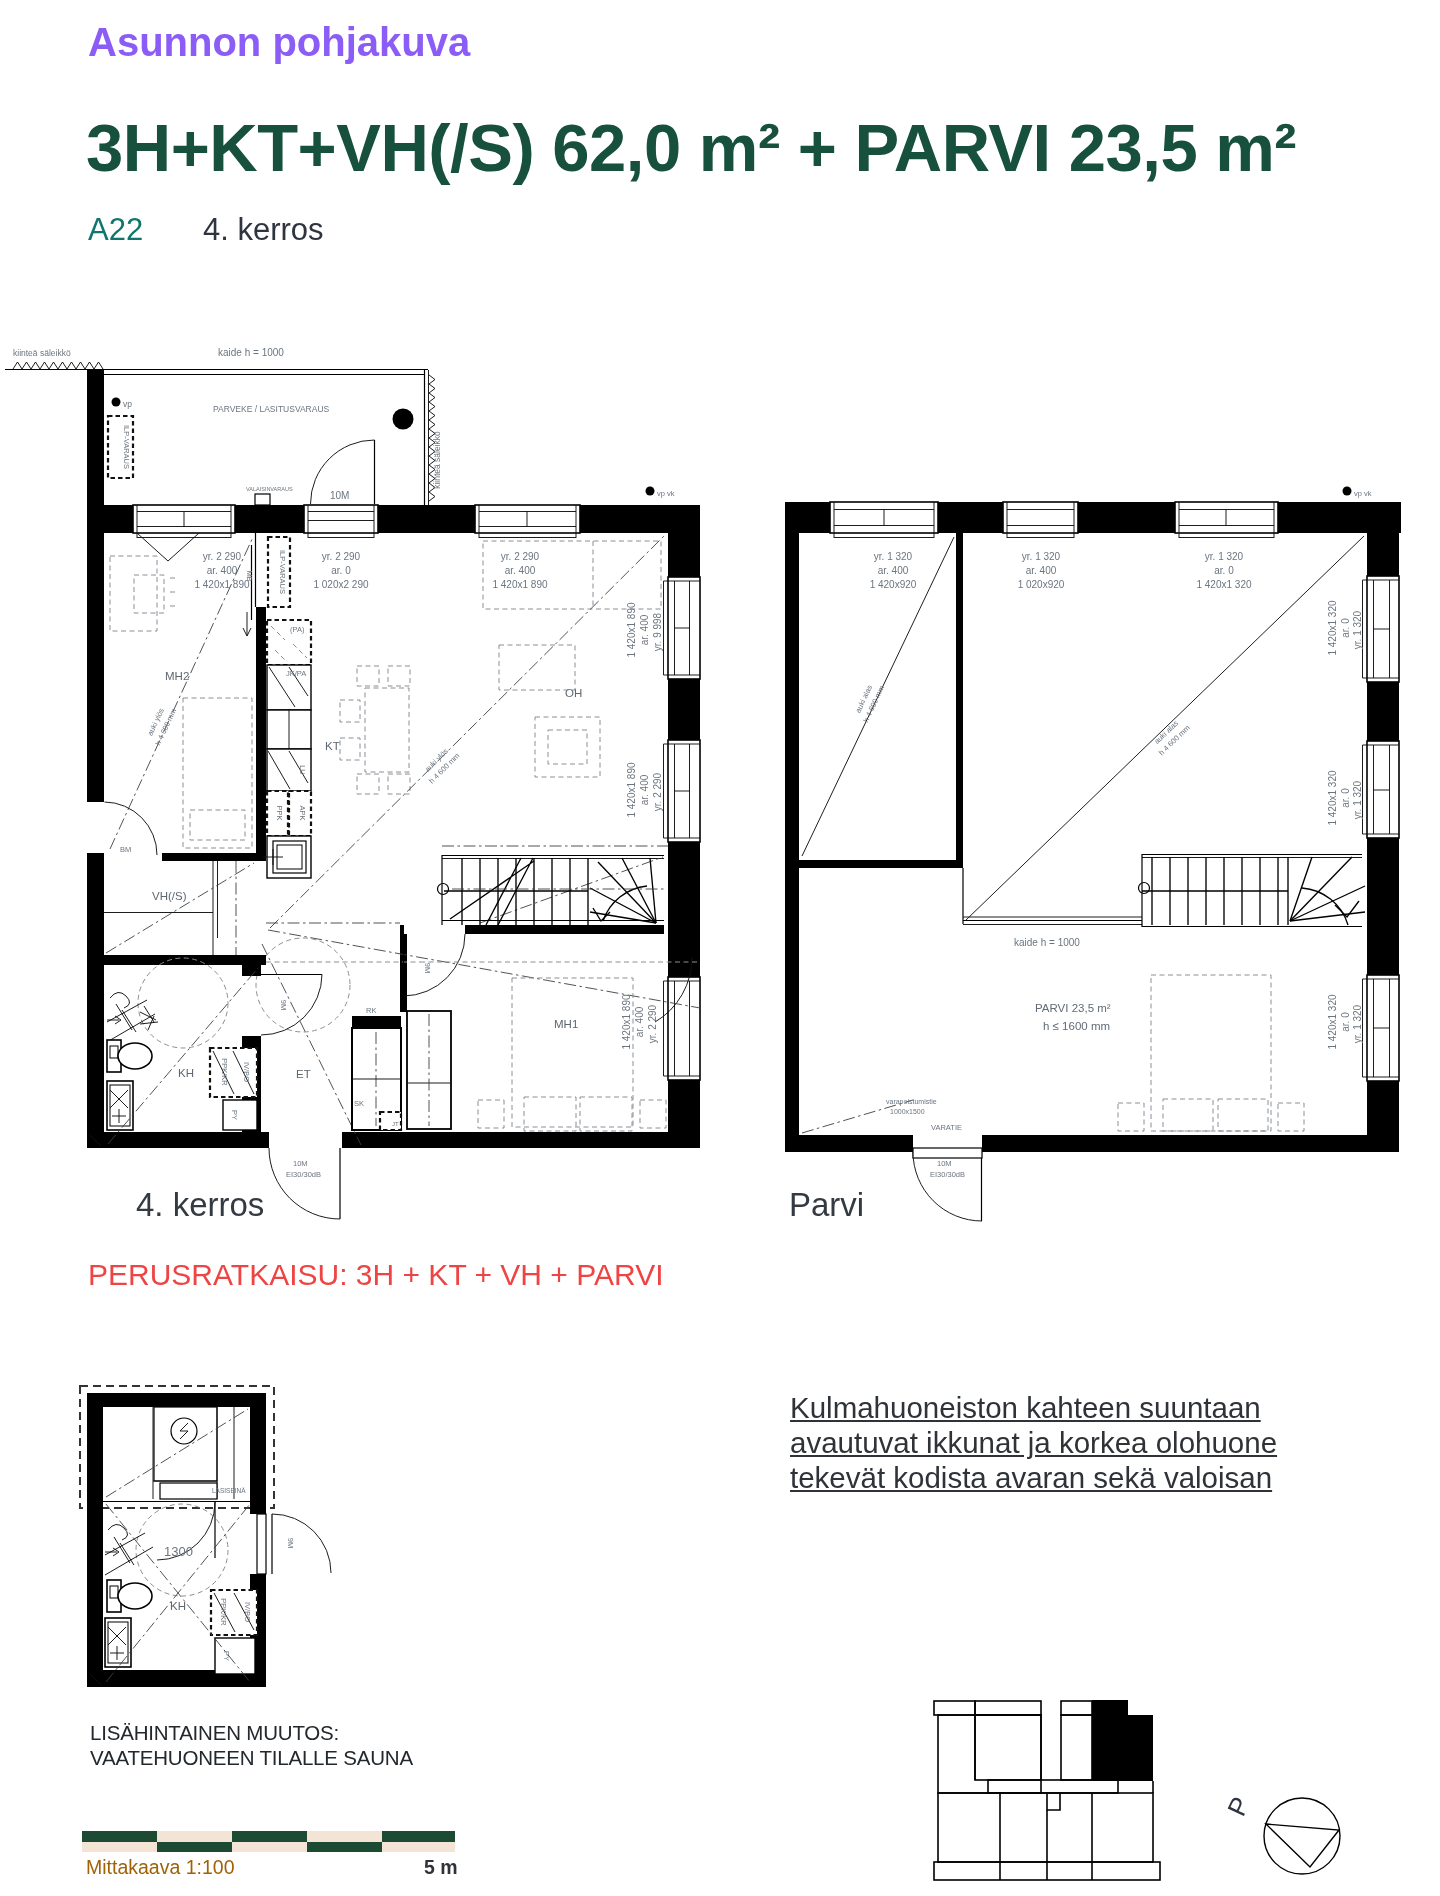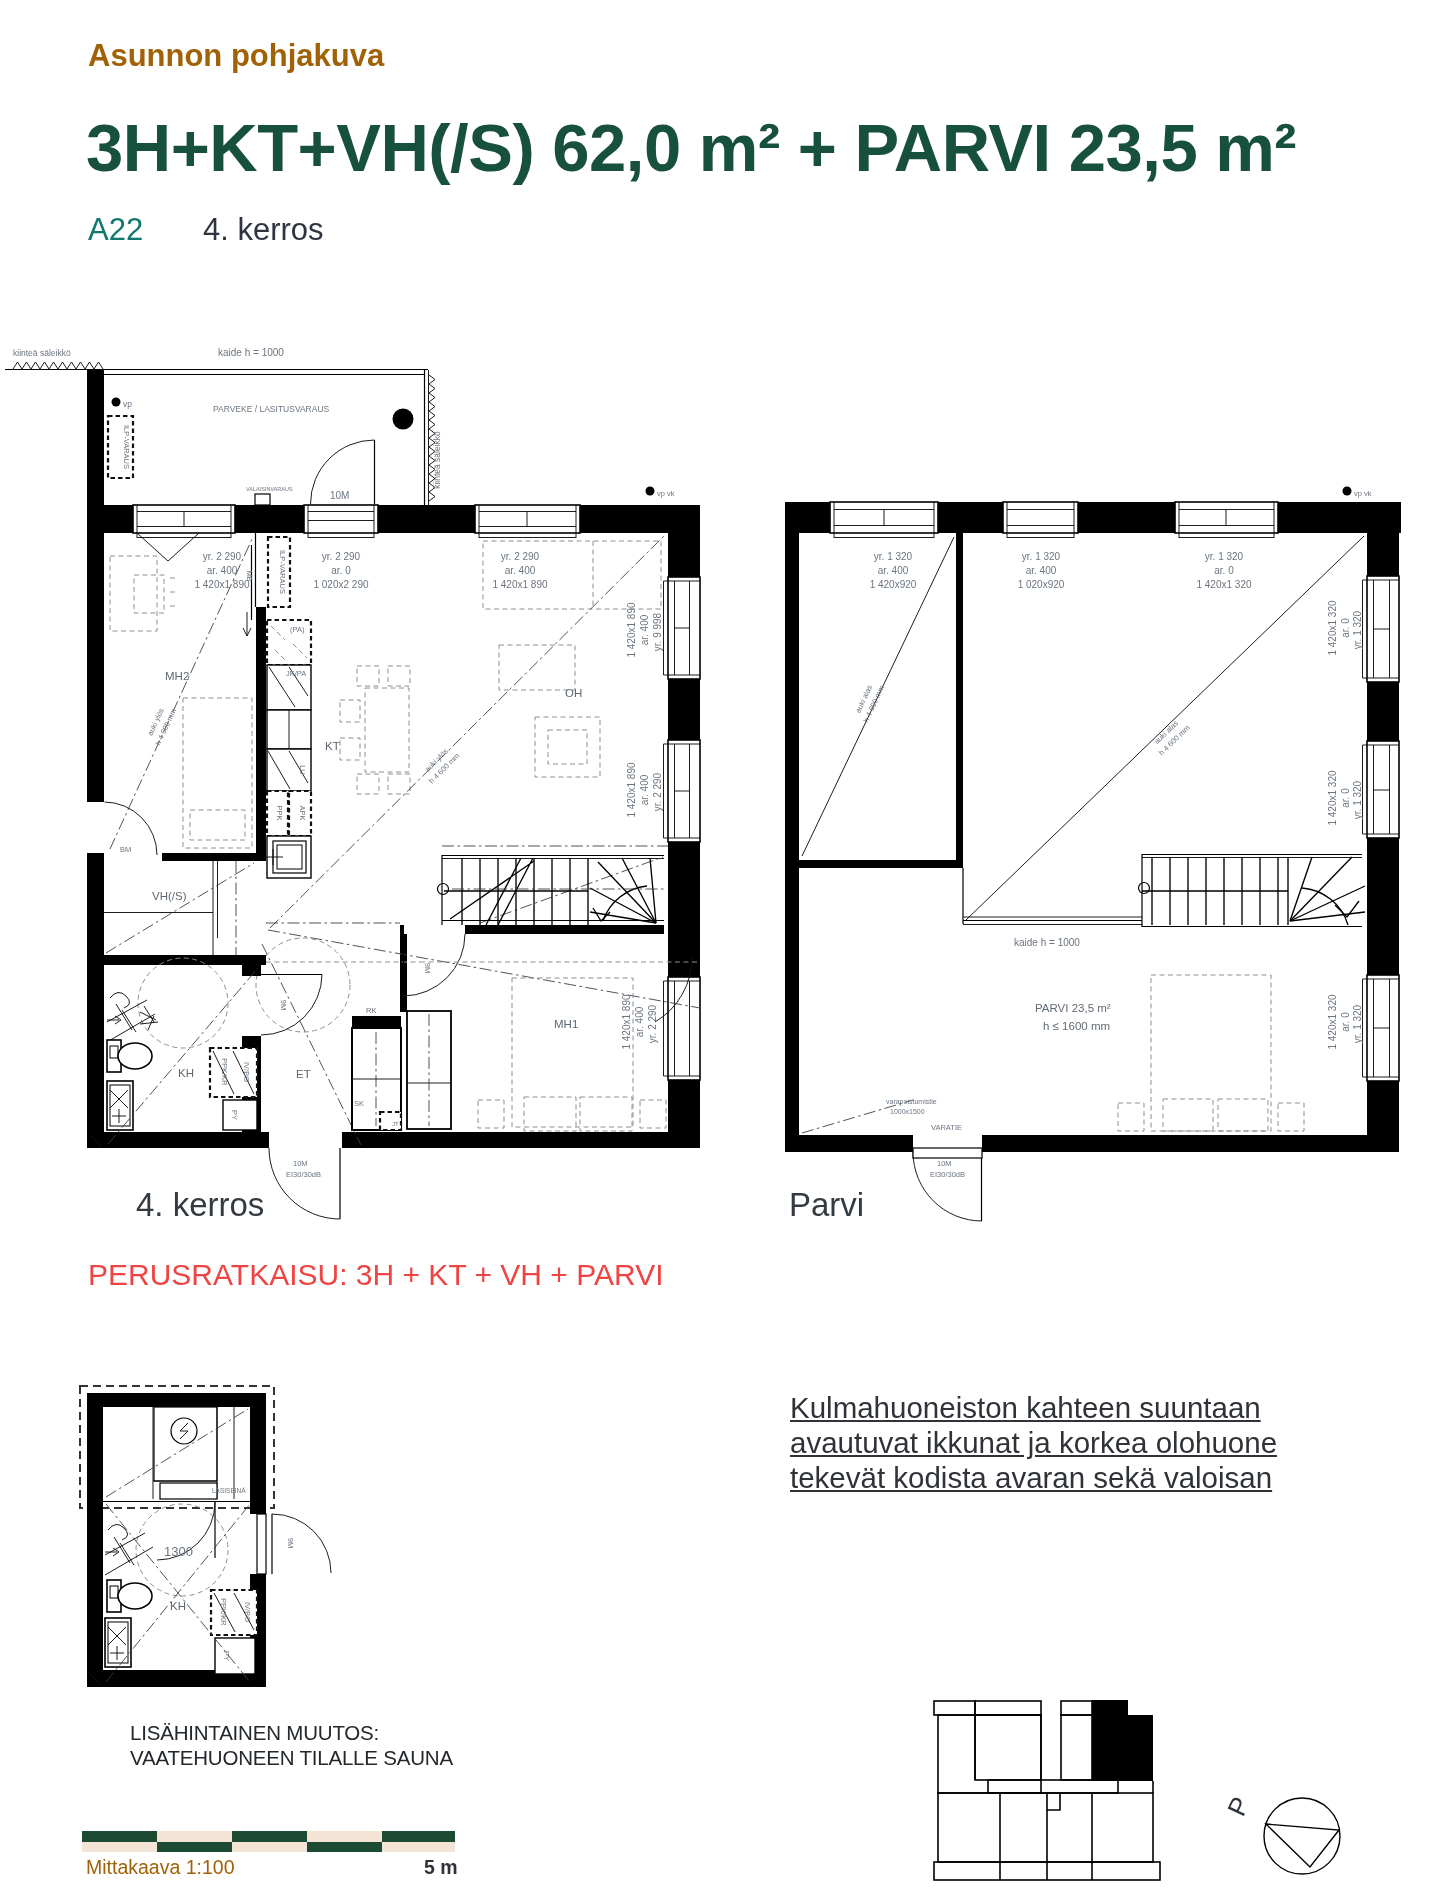--- a/index.html
+++ b/index.html
@@ -3,36 +3,36 @@
 <meta charset="utf-8">
 <style>
   html,body{margin:0;padding:0;background:#fff;}
   body{width:1440px;height:1896px;position:relative;font-family:"Liberation Sans",sans-serif;overflow:hidden;}
   .abs{position:absolute;}
   svg text{font-family:"Liberation Sans",sans-serif;}
 </style>
 </head>
 <body>
 
-<div class="abs" style="left:88px;top:38px;font-size:31px;font-weight:700;color:#a16207;">Asunnon pohjakuva</div>
+<div class="abs" style="left:88px;top:20px;font-size:40px;font-weight:700;color:#8b5cf6;">Asunnon pohjakuva</div>
 
 <div class="abs" style="left:86px;top:93px;font-size:67px;font-weight:700;color:#17503c;letter-spacing:-0.5px;margin-top:16px;">3H+KT+VH(/S) 62,0 m² + PARVI 23,5 m²</div>
 
 <div class="abs" style="left:88px;top:212px;font-size:31px;color:#0f766e;">A22</div>
 <div class="abs" style="left:203px;top:212px;font-size:31px;color:#2e3440;">4. kerros</div>
 
 <div class="abs" style="left:136px;top:1186px;font-size:33px;color:#333a41;">4. kerros</div>
 
 <div class="abs" style="left:789px;top:1186px;font-size:33px;color:#333a41;">Parvi</div>
 
 <div class="abs" style="left:88px;top:1258px;font-size:30px;color:#ef4444;">PERUSRATKAISU: 3H + KT + VH + PARVI</div>
 
 <div class="abs" style="left:790px;top:1390px;font-size:29.5px;line-height:35px;color:#2f3338;text-decoration:underline;">Kulmahuoneiston kahteen suuntaan<br>avautuvat ikkunat ja korkea olohuone<br>tekevät kodista avaran sekä valoisan</div>
 
-<div class="abs" style="left:90px;top:1721px;font-size:20.5px;line-height:24.5px;color:#23282d;letter-spacing:-0.2px;margin-left:40px;">LISÄHINTAINEN MUUTOS:<br>VAATEHUONEEN TILALLE SAUNA</div>
+<div class="abs" style="left:90px;top:1721px;font-size:20.5px;line-height:24.5px;color:#23282d;letter-spacing:-0.2px;">LISÄHINTAINEN MUUTOS:<br>VAATEHUONEEN TILALLE SAUNA</div>
 
 <div class="abs" style="left:86px;top:1856px;font-size:19.5px;color:#a16207;">Mittakaava 1:100</div>
 
 <div class="abs" style="left:424px;top:1856px;font-size:19.5px;color:#2f3338;font-weight:bold;">5 m</div>
 
 <svg class="abs" style="left:0;top:0;" width="1440" height="1896" viewBox="0 0 1440 1896">
 <defs>
 <style>
  .w{fill:#000;stroke:none}
  .tl{stroke:#000;stroke-width:1.2;fill:none}

